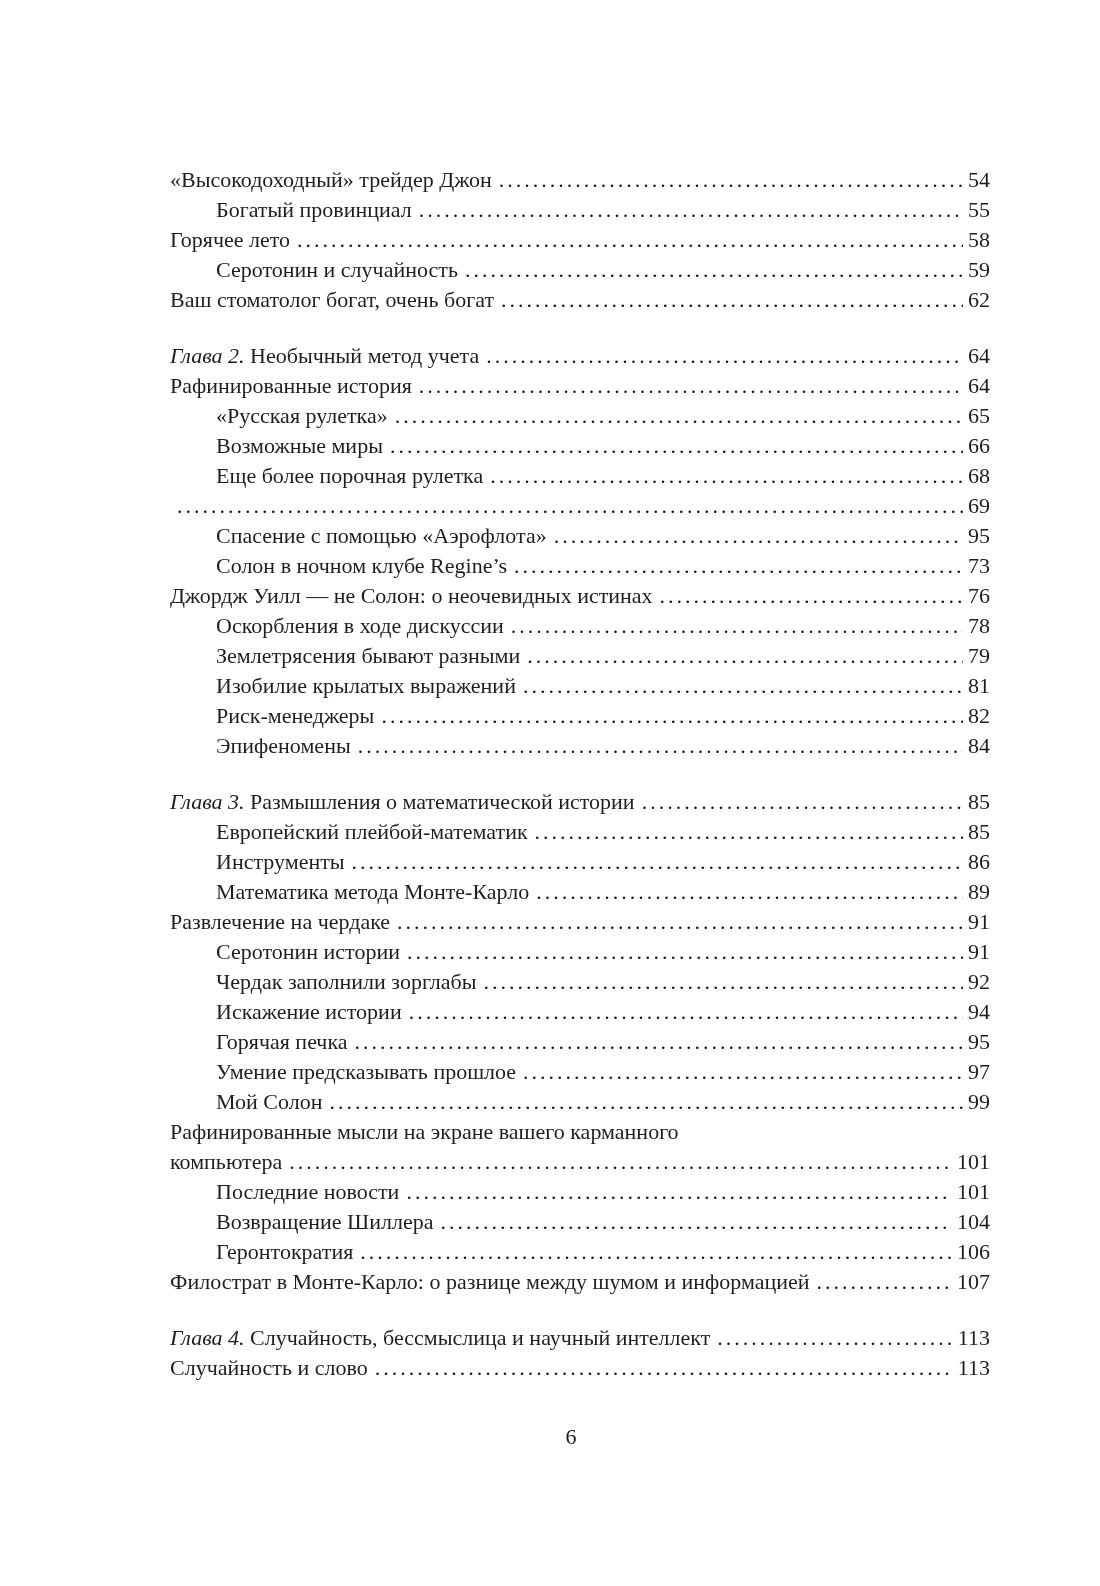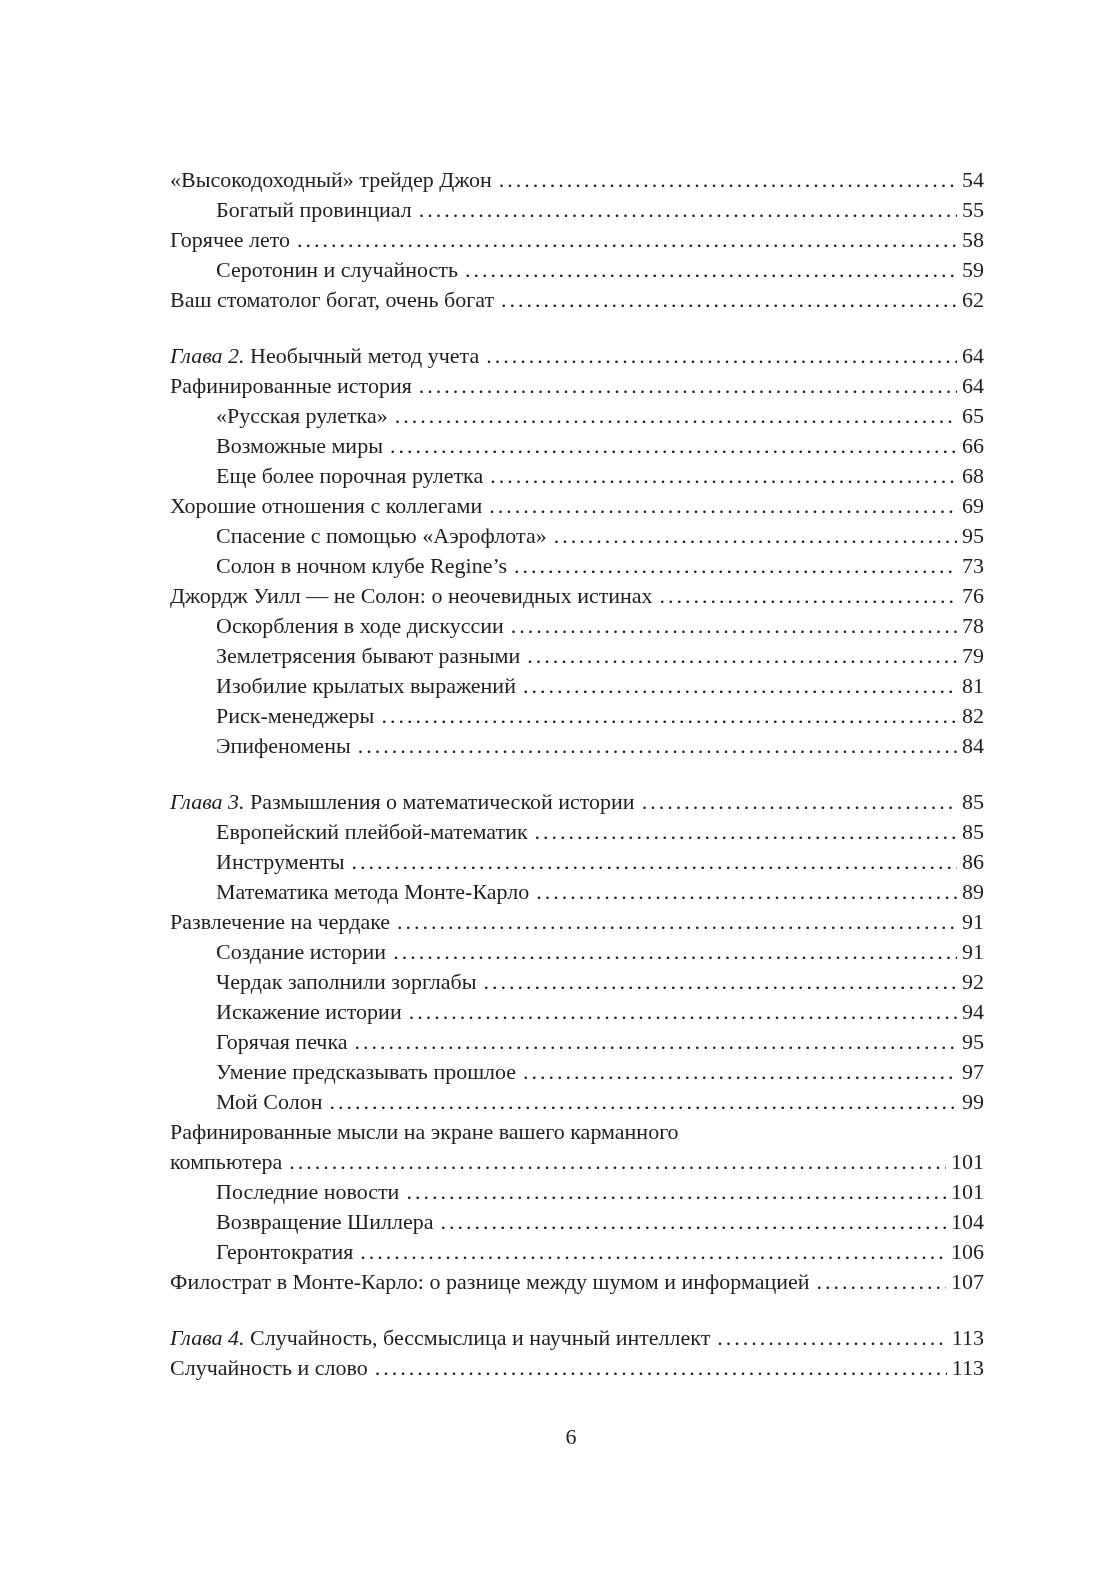--- a/index.html
+++ b/index.html
@@ -10,21 +10,21 @@
     position: relative;
     font-family: "Liberation Serif", "DejaVu Serif", serif;
     color: #1e1e1e;
     overflow: hidden;
   }
   .sheet { position: absolute; inset: 0; background: #ffffff; }
   .toc {
     position: absolute;
     top: 165px;
     left: 170px;
-    right: 116px;
+    right: 110px;
   }
   .row {
     display: flex;
     align-items: baseline;
     font-size: 22px;
     line-height: 30px;
   }
   .row.indent-1 { padding-left: 46px; }
   .row.gap-before { margin-top: 26px; text-align: center; }
   .title { flex: 0 1 auto; white-space: normal; }
@@ -101,21 +101,20 @@
     <span class="title"><span class="title-text">Возможные миры</span></span>
     <span class="leader"></span>
     <span class="pagenum">66</span>
   </div>
       <div class="row indent-1">
     <span class="title"><span class="title-text">Еще более порочная рулетка</span></span>
     <span class="leader"></span>
     <span class="pagenum">68</span>
   </div>
       <div class="row indent-0">
-    <span class="title"><span class="title-text">Хорошие отношения с коллегами</span></span>
     <span class="leader"></span>
     <span class="pagenum">69</span>
   </div>
       <div class="row indent-1">
     <span class="title"><span class="title-text">Спасение с помощью «Аэрофлота»</span></span>
     <span class="leader"></span>
     <span class="pagenum">95</span>
   </div>
       <div class="row indent-1">
     <span class="title"><span class="title-text">Солон в ночном клубе Regine’s</span></span>
@@ -171,21 +170,21 @@
     <span class="title"><span class="title-text">Математика метода Монте-Карло</span></span>
     <span class="leader"></span>
     <span class="pagenum">89</span>
   </div>
       <div class="row indent-0">
     <span class="title"><span class="title-text">Развлечение на чердаке</span></span>
     <span class="leader"></span>
     <span class="pagenum">91</span>
   </div>
       <div class="row indent-1">
-    <span class="title"><span class="title-text">Создание истории</span></span>
+    <span class="title"><span class="title-text">Серотонин истории</span></span>
     <span class="leader"></span>
     <span class="pagenum">91</span>
   </div>
       <div class="row indent-1">
     <span class="title"><span class="title-text">Чердак заполнили зорглабы</span></span>
     <span class="leader"></span>
     <span class="pagenum">92</span>
   </div>
       <div class="row indent-1">
     <span class="title"><span class="title-text">Искажение истории</span></span>

